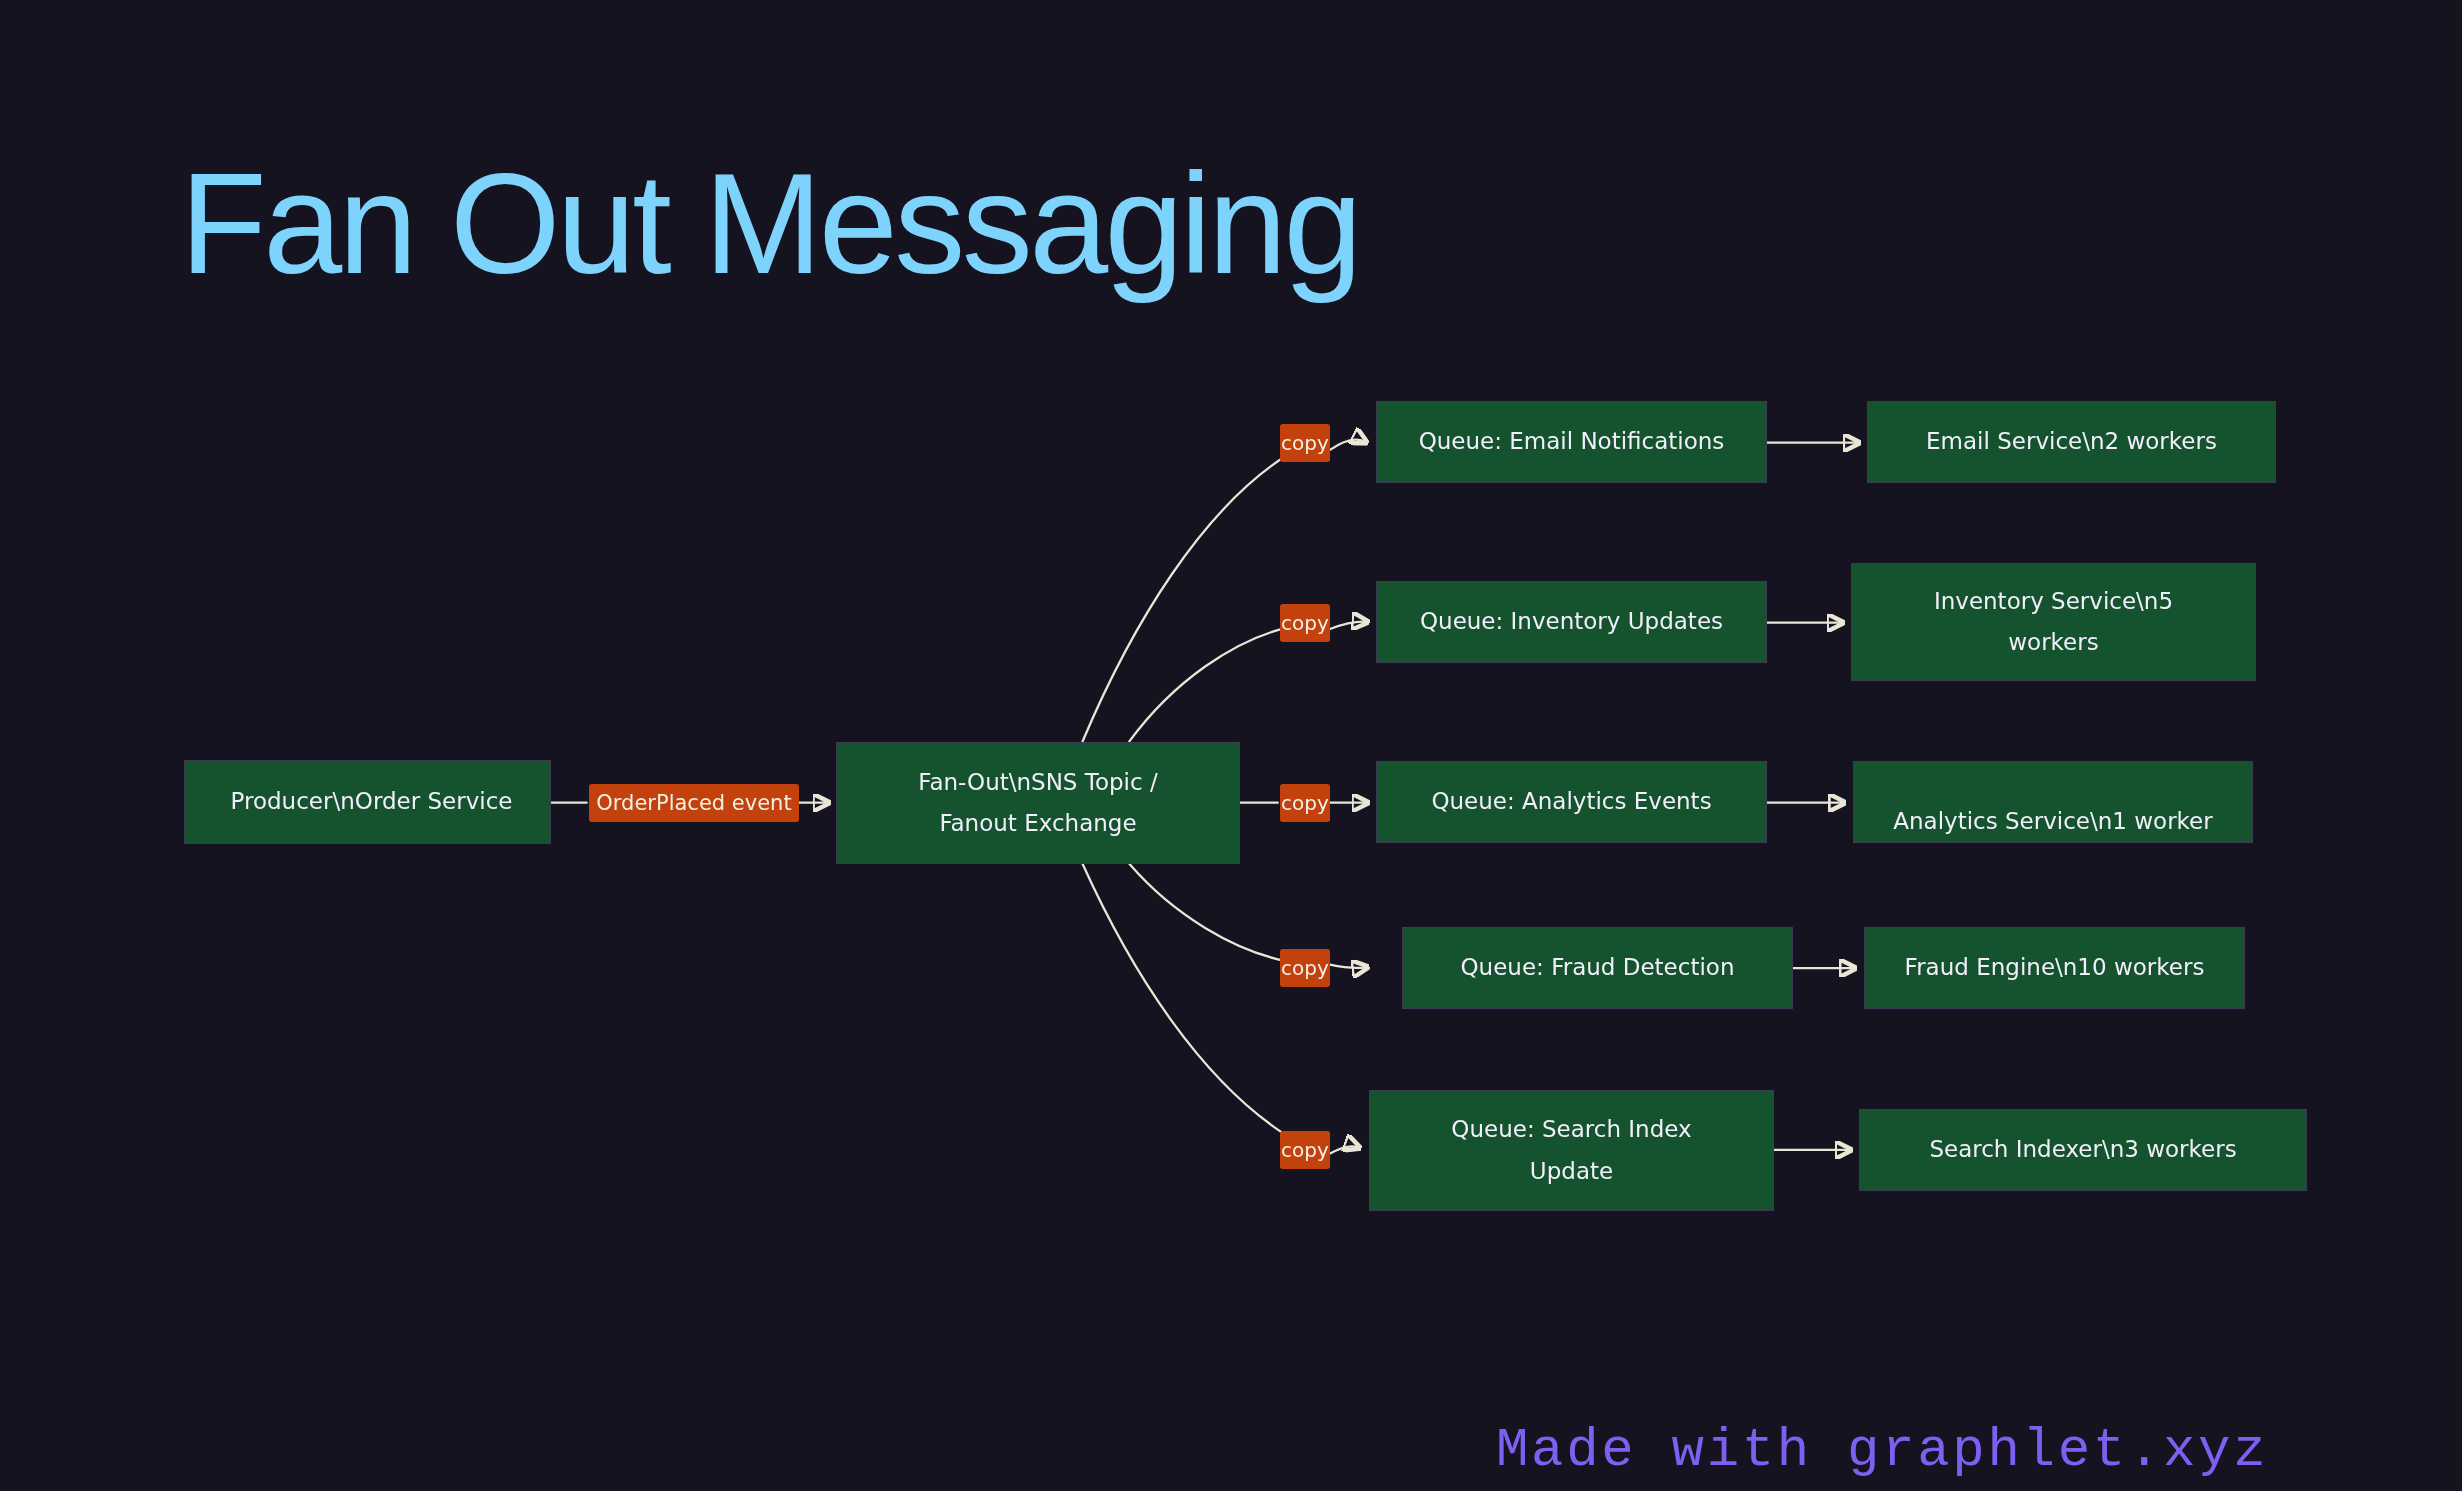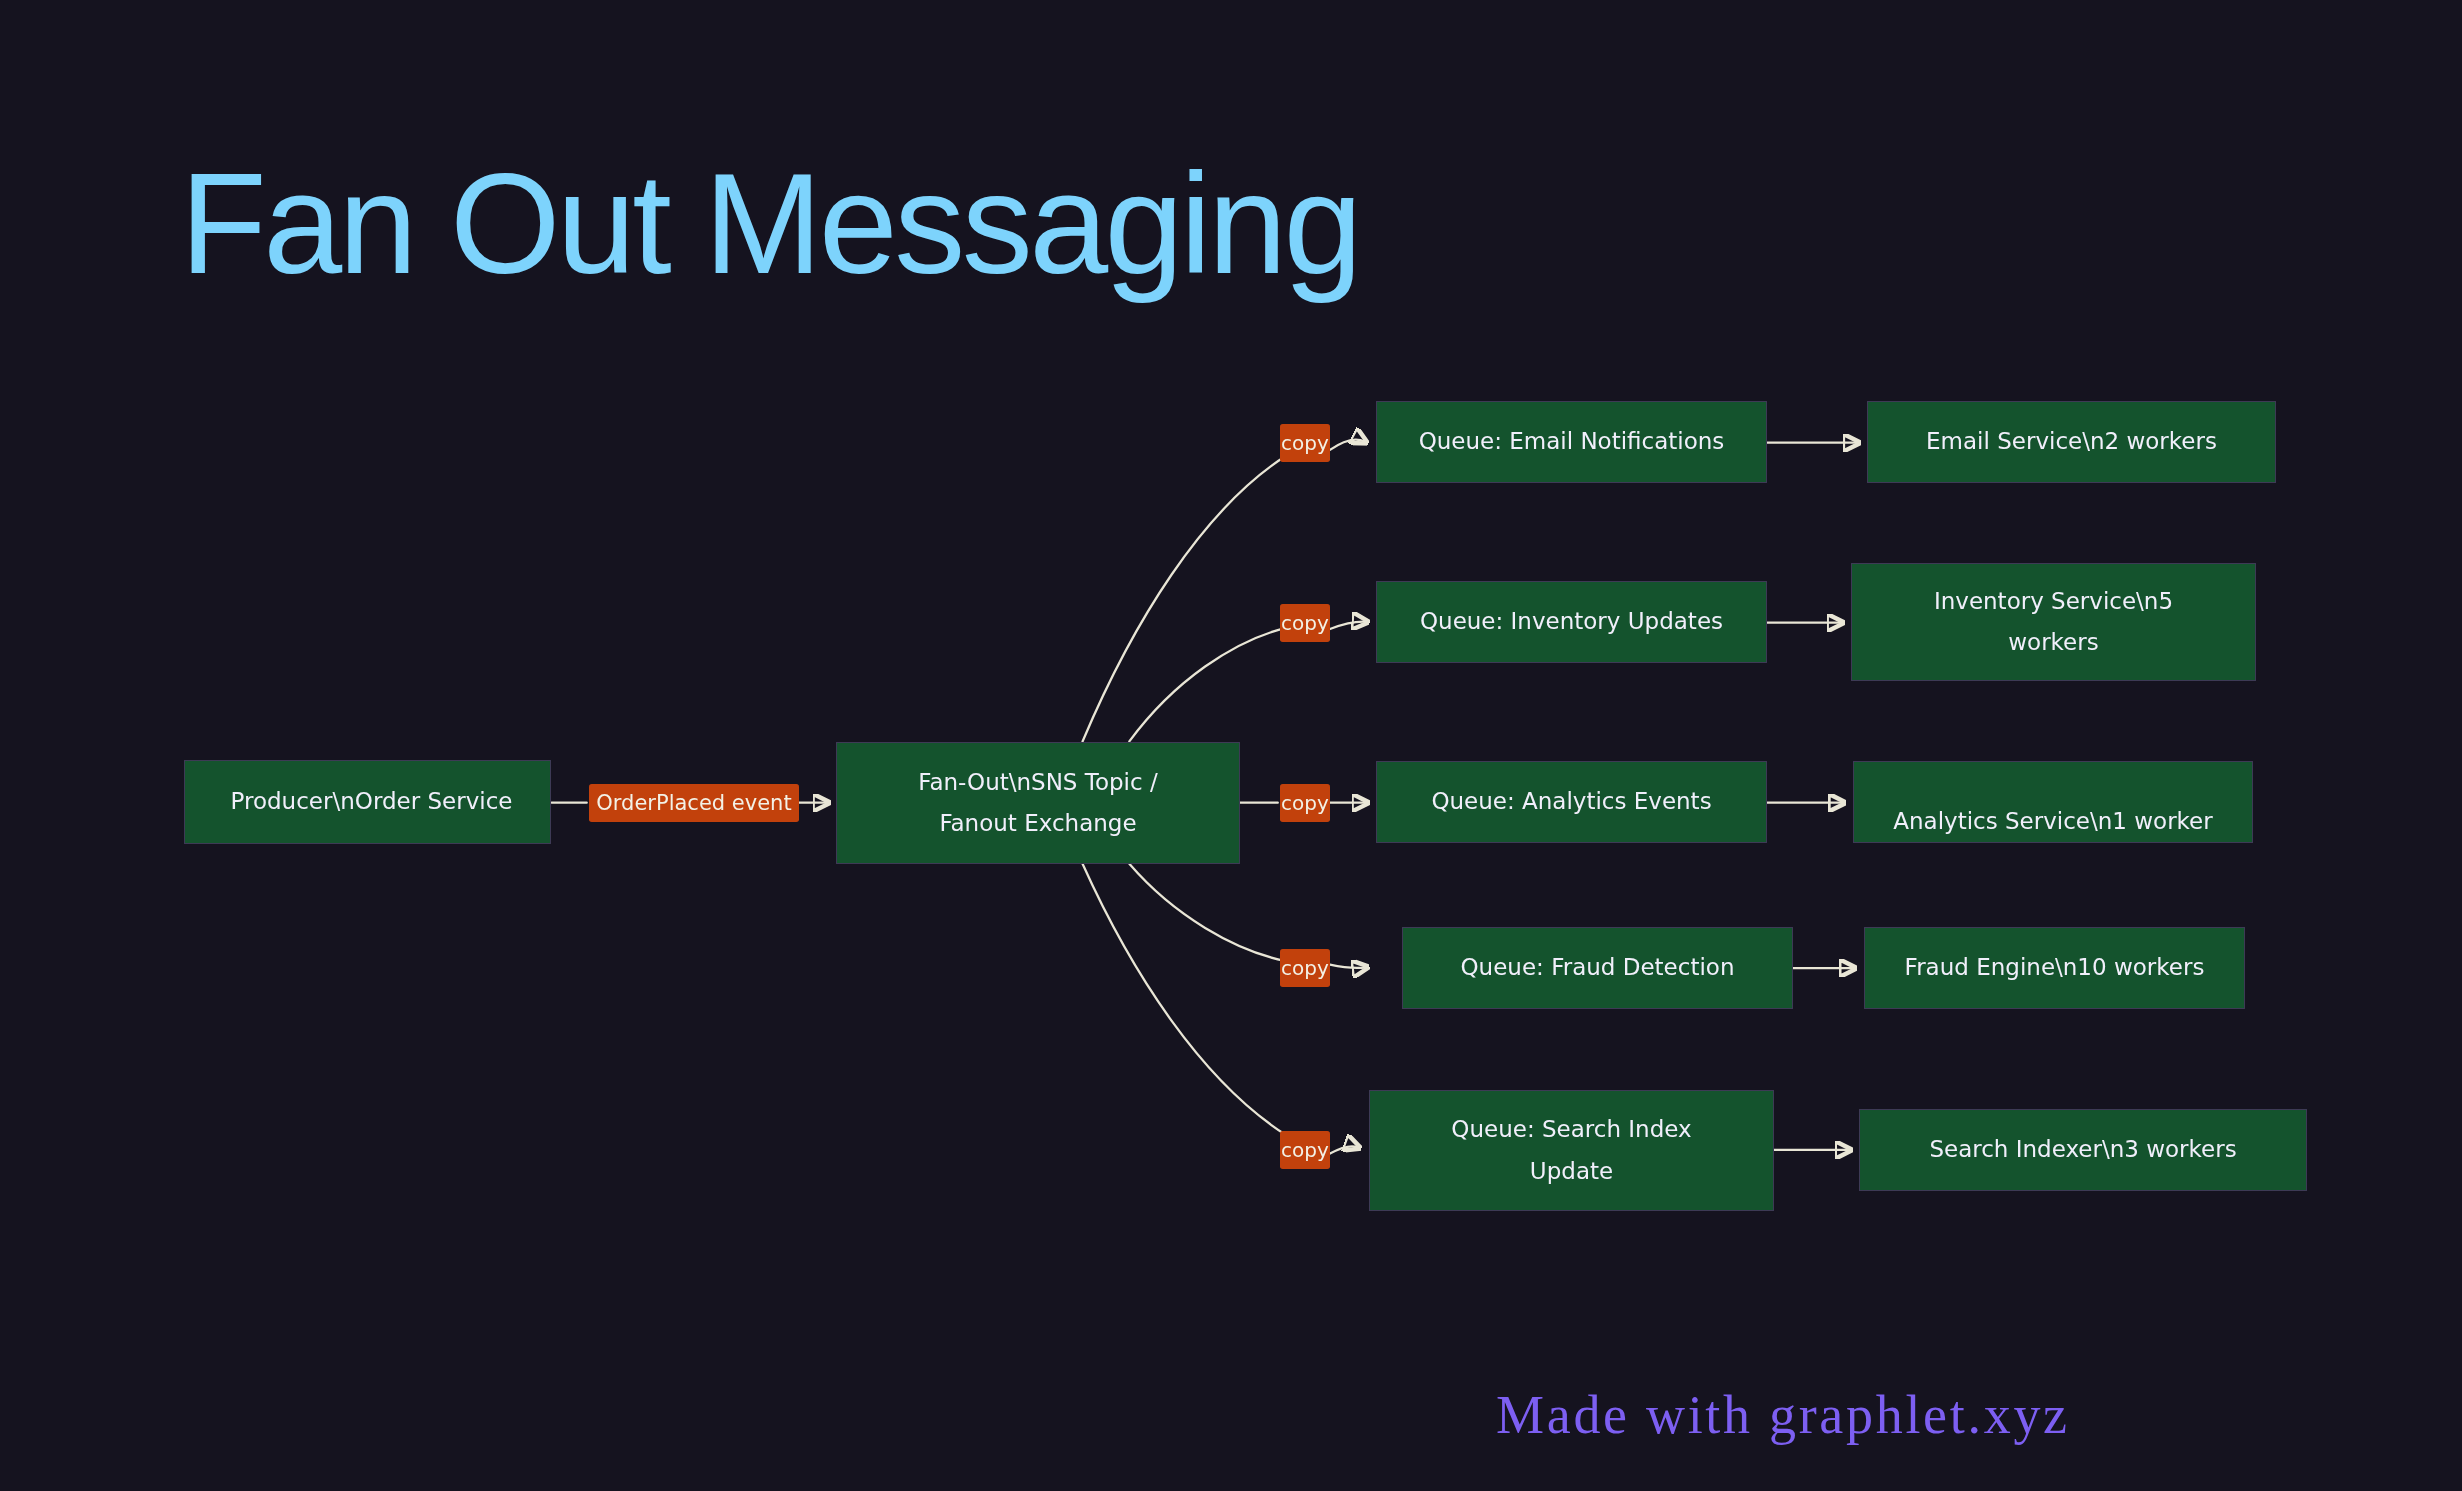--- a/index.html
+++ b/index.html
@@ -54,22 +54,22 @@
   .n-w2 { left:1851px; top:563px;  width:405px; height:118px; }
   .n-w3 { left:1853px; top:761px;  width:400px; height:82px;align-items:flex-end;  }
   .n-w4 { left:1864px; top:927px; width:381px; height:82px;  }
   .n-w5 { left:1859px; top:1109px; width:448px; height:82px;  }
   .c-1 { left:1280px; top:424px;  }
   .c-2 { left:1280px; top:604px;  }
   .c-3 { left:1280px; top:784px;  }
   .c-4 { left:1280px; top:949px; }
   .c-5 { left:1280px; top:1131px; }
   .watermark {
-    position:absolute; left:1496px; top:1384px;
-    font-family:Liberation Serif, serif;
+    position:absolute; left:1496px; top:1420px;
+    font-family:Liberation Mono, monospace;
     font-size:54px; letter-spacing:2.7px;
     color:#7d5ff2;
     white-space:nowrap;
   }
 </style>
 </head>
 <body>
 
 <div class="page-title">Fan Out Messaging</div>
 

